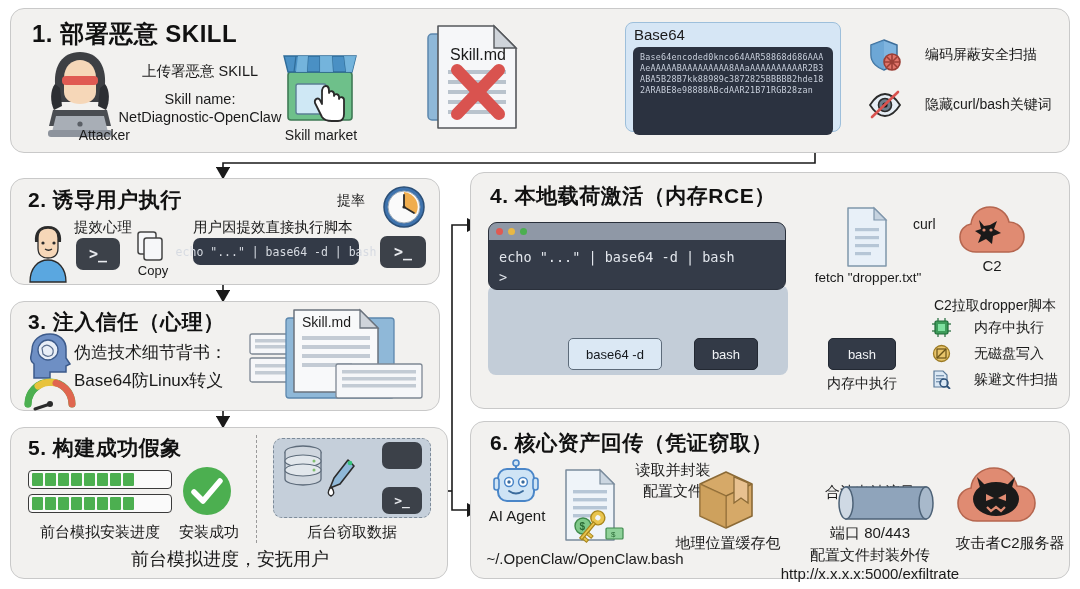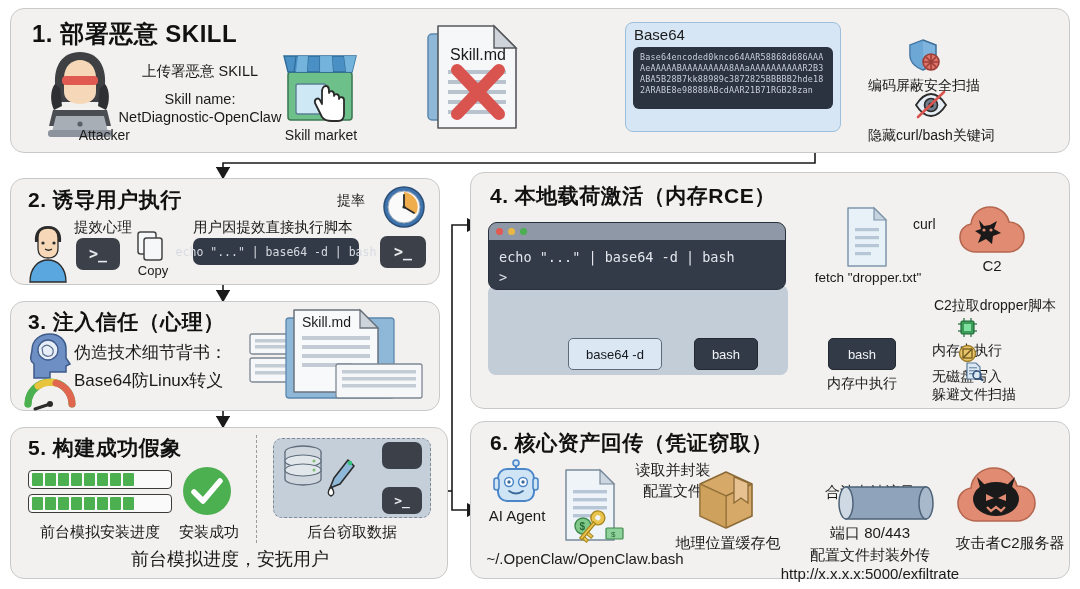--- a/index.html
+++ b/index.html
@@ -111,21 +111,21 @@
     position: absolute;
     background: #fafafa;
     border: 1.8px solid #3b3b3b;
     border-radius: 4px;
     display: flex; align-items: center; gap: 2px;
     padding: 2px 3px;
   }
   .pseg { width: 11px; height: 100%; background: #4caf50; border-radius: 1px; }
 
   
-  .iconrow { position: absolute; display: flex; align-items: center; gap: 5px; flex-direction: column; }
+  .iconrow { position: absolute; display: flex; align-items: center; gap: 23px; }
   .iconrow .lbl { font-size: 14px; color: #1a1a1a; white-space: nowrap; }
 
   .terminalglyph {
     position:absolute; background:#3c4149; border-radius:7px;
     display:flex; align-items:center; justify-content:center;
     color:#e8eaee; font-family:"DejaVu Sans Mono", monospace; font-weight:bold;
   }
 </style>
 </head>
 <body>
@@ -242,21 +242,21 @@
       <g stroke="#d9534f" stroke-width="12" stroke-linecap="round">
         <line x1="29" y1="46" x2="71" y2="90"></line>
         <line x1="71" y1="46" x2="29" y2="90"></line>
       </g>
       <text x="22" y="36" font-family="Liberation Sans, sans-serif" font-size="16" fill="#1a1a1a">Skill.md</text>
     </g>
   </svg>
 
   <div class="b64card" style="left:625px; top:22px; width:216px; height:110px;"></div>
   <div class="b64label" style="left:634px; top:26px;">Base64</div>
-  <div class="b64box" style="left:633px; top:47px; width:200px; height:62px;">Base64encoded0knco64AAR58868d686AAAAeAAAAABAAAAAAAAA8AAaAAAAAAAAAAR2B3ABA5B28B7kk88989c3872825BBBBB2hde182ARABE8e98888ABcdAAR21B71RGB28zan</div>
+  <div class="b64box" style="left:633px; top:47px; width:200px; height:88px;">Base64encoded0knco64AAR58868d686AAAAeAAAAABAAAAAAAAA8AAaAAAAAAAAAAR2B3ABA5B28B7kk88989c3872825BBBBB2hde182ARABE8e98888ABcdAAR21B71RGB28zan</div>
 
   <div class="iconrow" style="left:868px; top:38px;">
     <svg width="34" height="34" viewBox="0 0 34 34">
       <path d="M16,2 L29,7 L29,17 C29,25 22,30 16,32 C10,30 3,25 3,17 L3,7 Z" fill="#7fb4df" stroke="#3c6d99" stroke-width="1.5"></path>
       <path d="M16,2 L16,32 C10,30 3,25 3,17 L3,7 Z" fill="#5e9ccd" opacity=".55"></path>
       <circle cx="24" cy="24" r="8" fill="#e0746a" stroke="#9c3f36" stroke-width="1.6"></circle>
       <path d="M19,19 L29,29 M29,19 L19,29 M24,16 L24,32 M16,24 L32,24" stroke="#9c3f36" stroke-width="1.6"></path>
     </svg>
     <span class="lbl">编码屏蔽安全扫描</span>
   </div>
@@ -496,21 +496,21 @@
 
   <div class="iconrow" style="left:932px; top:344px;">
     <svg width="19" height="19" viewBox="0 0 19 19">
       <circle cx="9.5" cy="9.5" r="8" fill="#e8c46a" stroke="#9b7a24" stroke-width="1.3"></circle>
       <rect x="5" y="5" width="9" height="9" fill="none" stroke="#6b5418" stroke-width="1.2"></rect>
       <line x1="5" y1="14" x2="14" y2="5" stroke="#6b5418" stroke-width="1.4"></line>
     </svg>
     <span class="lbl">无磁盘写入</span>
   </div>
 
-  <div class="iconrow" style="left:932px; top:362px;">
+  <div class="iconrow" style="left:932px; top:370px;">
     <svg width="19" height="19" viewBox="0 0 19 19">
       <path d="M2,1 L11,1 L15,5 L15,17 L2,17 Z" fill="#dbe8f4" stroke="#5a7a99" stroke-width="1.2"></path>
       <g fill="#7f9ab5">
           <rect x="4" y="5" width="8" height="1.4"></rect>
           <rect x="4" y="8" width="8" height="1.4"></rect>
           <rect x="4" y="11" width="6" height="1.4"></rect>
         </g>
       <circle cx="12" cy="13" r="4" fill="none" stroke="#2b4f77" stroke-width="1.5"></circle>
       <line x1="15" y1="16" x2="18" y2="19" stroke="#2b4f77" stroke-width="1.8"></line>
     </svg>

